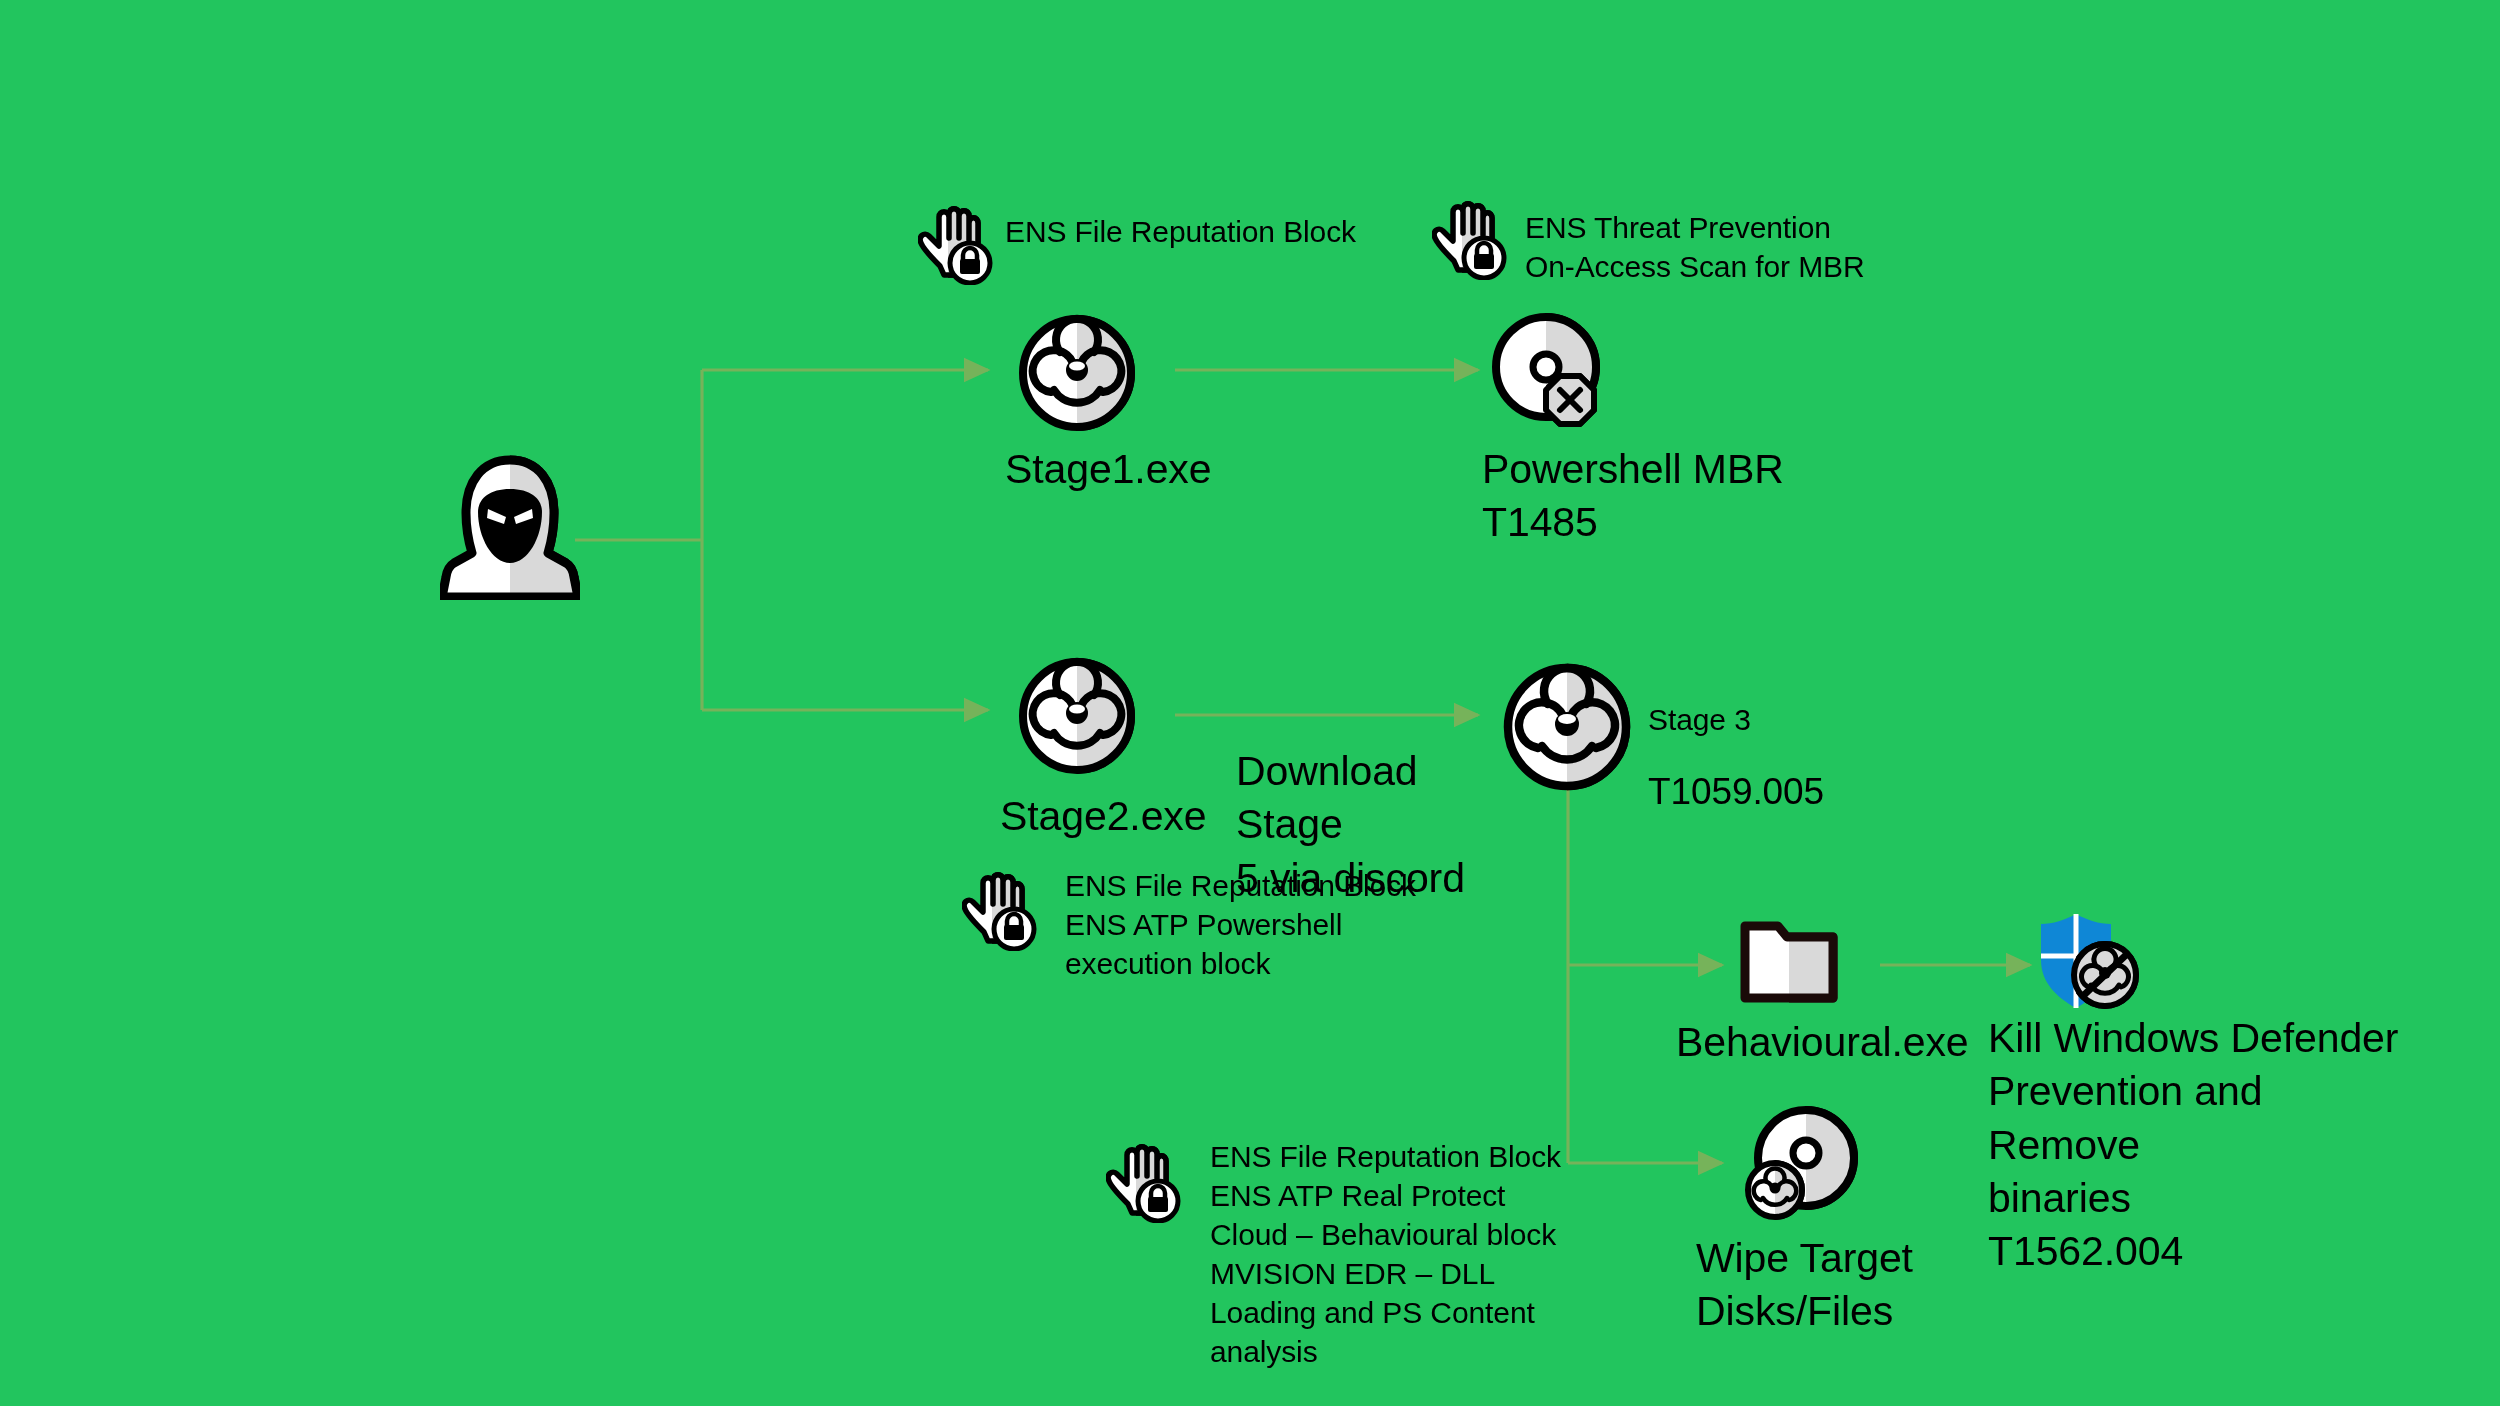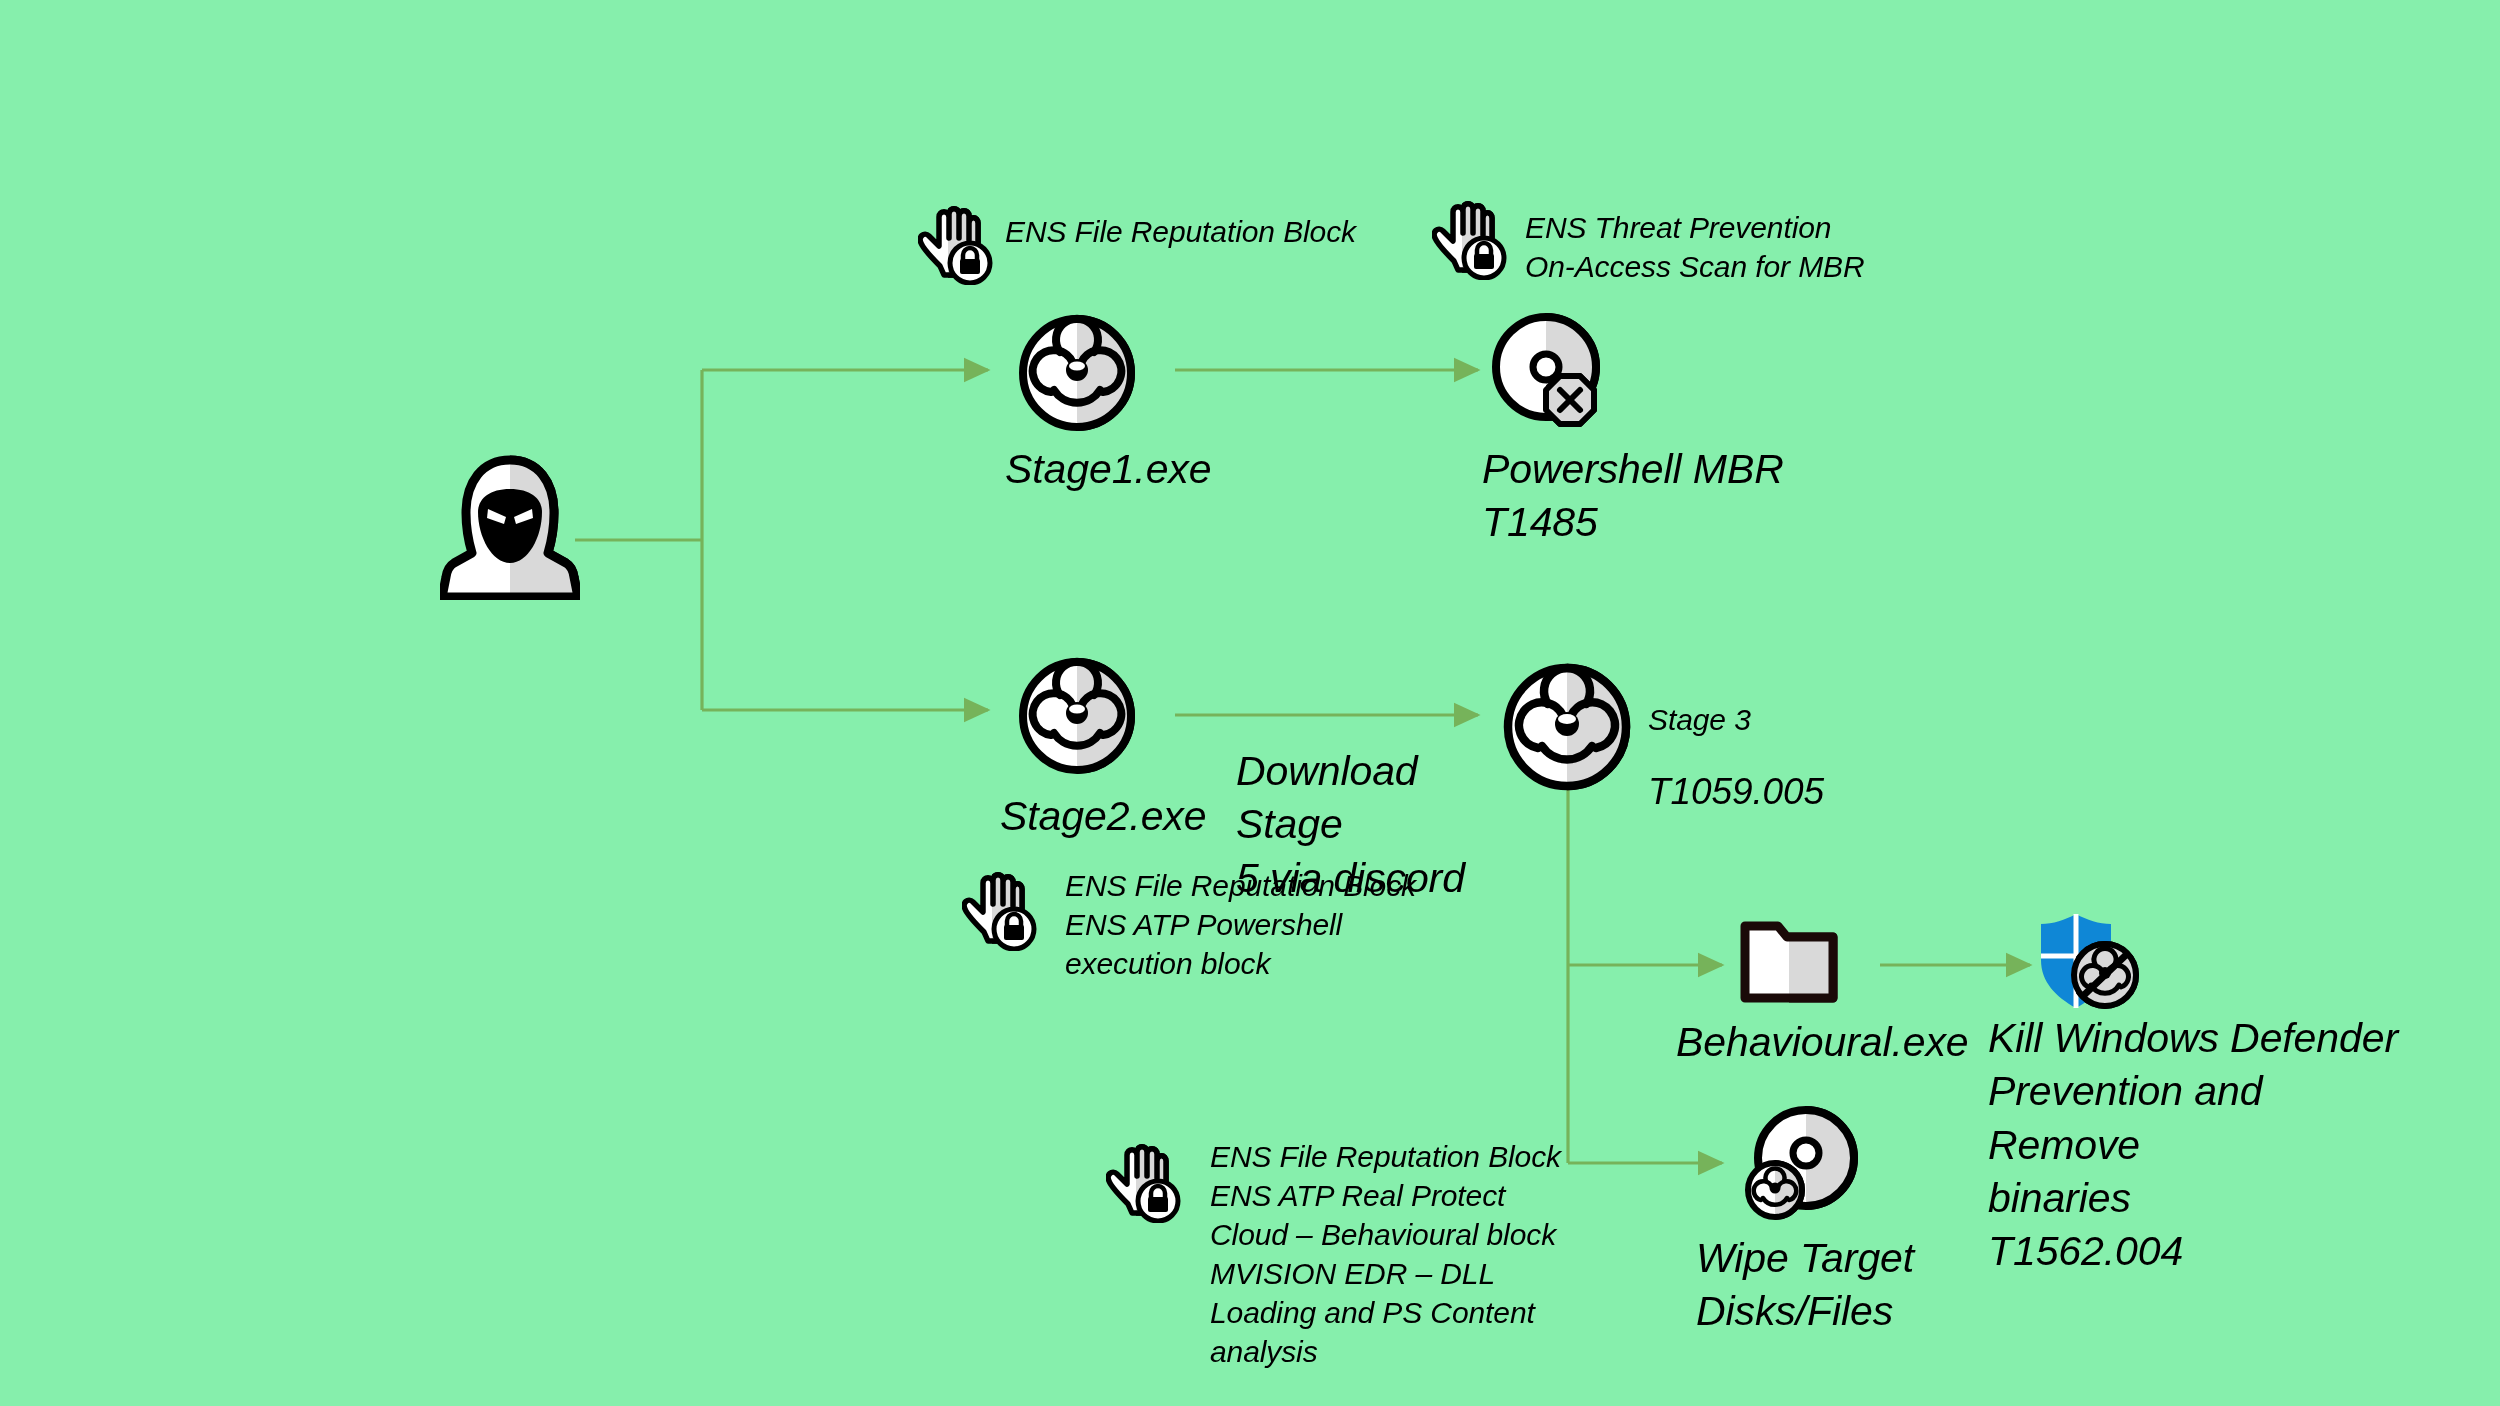--- a/index.html
+++ b/index.html
@@ -9,23 +9,22 @@
     background: #ffffff;
   }
   body {
     font-family: "Liberation Sans", sans-serif;
     color: #000000;
   }
   #stage {
     position: relative;
     width: 2500px;
     height: 1406px;
-    background: #86efac;
+    background: #22c55e;
     overflow: hidden;
-    font-style: italic;
   }
   .node {
     position: absolute;
   }
   .label {
     position: absolute;
     font-family: "Liberation Sans", sans-serif;
     color: #000000;
     line-height: 1.30;
     white-space: pre-line;

